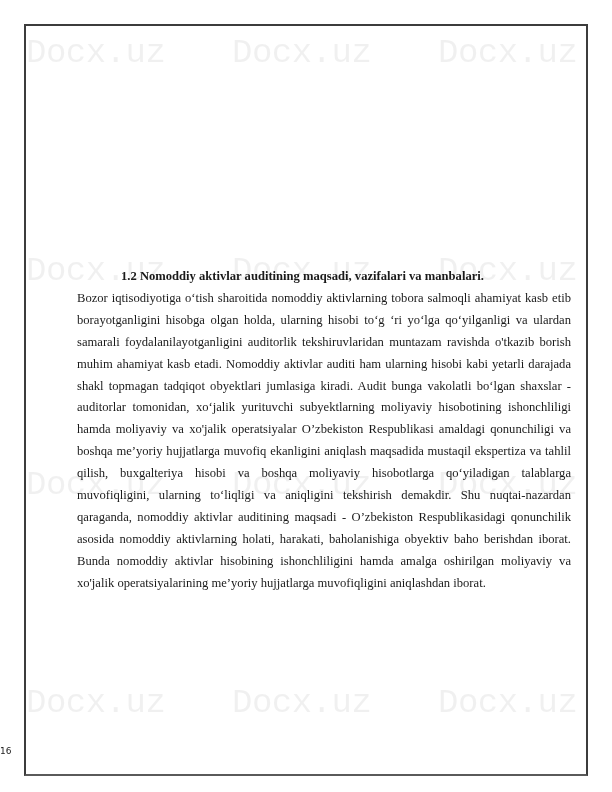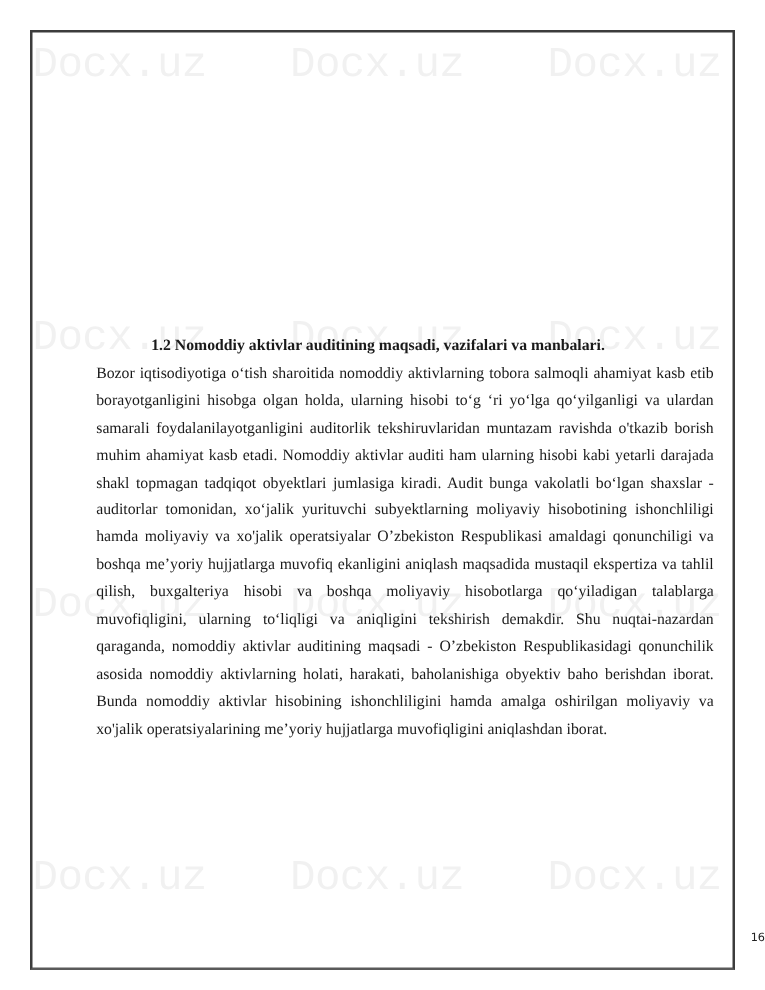--- a/index.html
+++ b/index.html
@@ -18,21 +18,21 @@
     position: absolute; left: 77px; top: 266px; width: 494px; z-index: 2;
     font-family: "Liberation Serif", "DejaVu Serif", serif; font-size: 12.6px; color: #1a1a1a;
     line-height: 21.9px;
   }
   .heading {
     font-weight: bold; text-align: left; padding-left: 44px; margin: 0; font-size: 12.6px;
     line-height: 21.9px;
   }
   .para { margin: 0; text-align: justify; text-align-last: left; }
   .page-number {
-    position: absolute; top: 746px; left: 0; width: 612px; text-align: right; z-index: 2;
+    position: absolute; top: 746px; left: 0; width: 612px; text-align: left; z-index: 2;
     font-family: "DejaVu Sans", sans-serif; font-size: 9px; color: #222;
   }
 </style>
 </head>
 <body>
 
 <div class="page-frame"></div>
 
 <div class="watermark-layer">
   <div class="wm-row" style="top:34px;">

